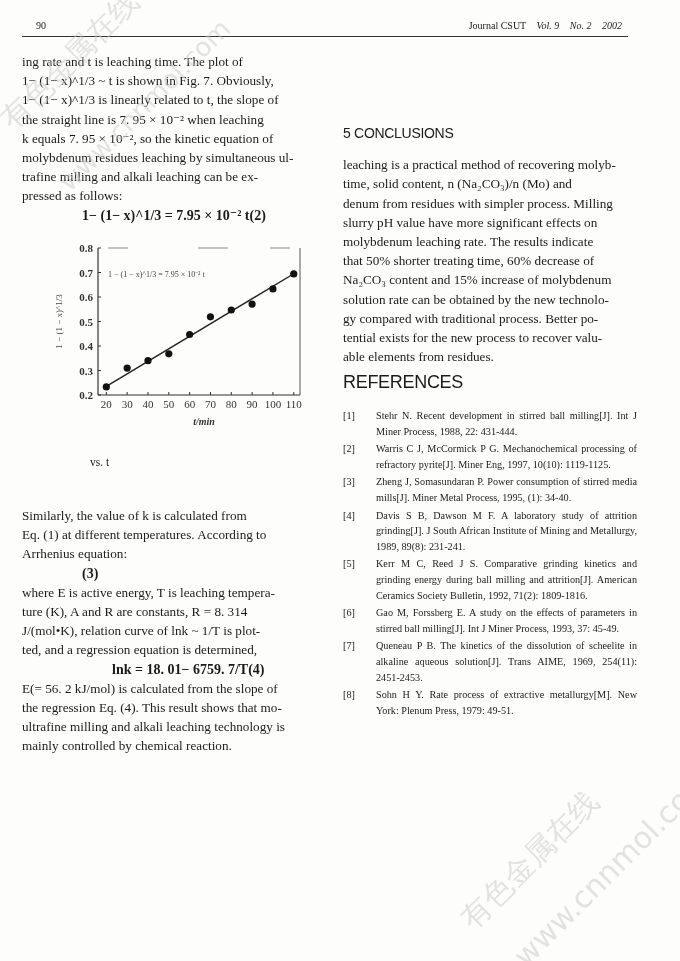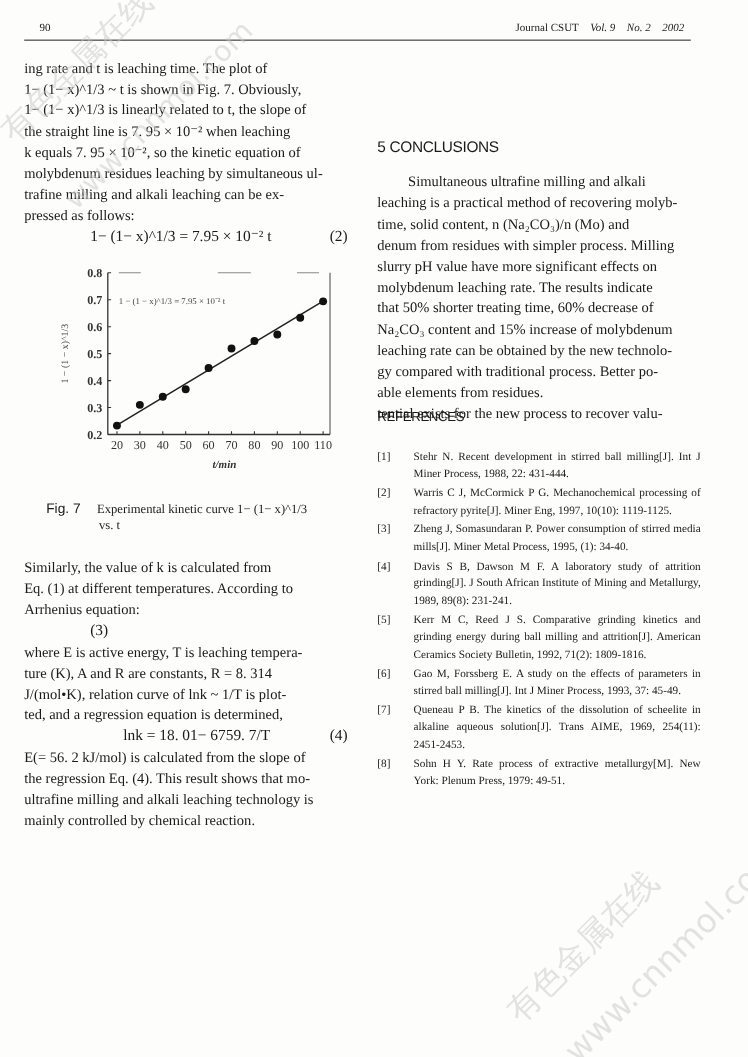--- a/index.html
+++ b/index.html
@@ -5,34 +5,34 @@
   html, body { margin:0; padding:0; }
   body { width:680px; height:961px; background:#fdfdfb; position:relative; overflow:hidden;
          font-family:"Liberation Serif", "DejaVu Serif", serif; color:#1a1a1a; }
   .hdr-page { position:absolute; left:36px; top:20px; font-size:10px; }
   .hdr-journal { position:absolute; right:58px; top:20px; font-size:10px; }
   .hdr-journal i { font-style:italic; margin-left:8px;margin-top:21px; }
   .hdr-rule { position:absolute; left:22px; right:52px; top:36px; height:0; border-top:1.3px solid #333; }
   .col { position:absolute; font-size:13.2px; line-height:19.2px; text-align:justify; }
   .col-left { left:22px; width:296px; top:52px; }
   .col-right { left:343px; width:294px; top:90px;margin-top:34px; }
-  .eq { display:flex; justify-content:space-between; padding-left:60px; padding-right:2px; font-size:14px; }
+  .eq { display:flex; padding-left:60px; padding-right:2px; font-size:14px;font-weight:bold; }
   .eq .num { font-size:14px; }
   .sec-head { font-family:"Liberation Sans", sans-serif; font-size:14px; letter-spacing:-0.3px; margin:0 0 12px 0; }
   .indent { text-indent:28px; }
   .chart-wrap { position:absolute; left:48px; top:238px; width:260px; height:190px; }
   .caption { position:absolute; left:42px; top:455px; width:270px; font-size:11.5px; line-height:15px; }
   .caption .fig { font-family:"Liberation Sans", sans-serif; font-size:12.5px; margin-right:12px; }
   .caption .cap-second { padding-left:48px; }
   .left2 { top:506px; }
   .refs { position:absolute; left:343px; top:408px; width:294px; font-size:10.2px; line-height:15.6px; }
   .ref { display:flex; margin-bottom:2px; }
   .ref .rn { width:33px; flex:none; }
   .ref .rt { flex:1; text-align:justify; }
-  .refhead { position:absolute; left:343px; top:372px; font-family:"Liberation Sans", sans-serif; font-size:12px; letter-spacing:-0.3px; }
+  .refhead { position:absolute; left:343px; top:372px; font-family:"Liberation Sans", sans-serif; font-size:18px; letter-spacing:-0.3px; }
   .wm { position:absolute; color:#c8c8c8; opacity:0.5; font-family:"DejaVu Sans", sans-serif; transform:rotate(-45deg); white-space:nowrap; pointer-events:none; }
 </style>
 </head>
 <body>
 
 <div class="hdr-page">90</div>
 <div class="hdr-journal">
   <span>Journal CSUT</span>
   <i>Vol. 9</i>
   <i>No. 2</i>
@@ -108,24 +108,20 @@
       <circle cx="141.62886597938143" cy="96.48500000000001" r="3.6" fill="#111"></circle>
       <circle cx="162.45360824742266" cy="78.84500000000001" r="3.6" fill="#111"></circle>
       <circle cx="183.27835051546393" cy="71.98500000000001" r="3.6" fill="#111"></circle>
       <circle cx="204.10309278350513" cy="66.10500000000002" r="3.6" fill="#111"></circle>
       <circle cx="224.9278350515464" cy="50.91500000000002" r="3.6" fill="#111"></circle>
       <circle cx="245.75257731958763" cy="35.97000000000003" r="3.6" fill="#111"></circle>
     </svg>
 </div>
 
 <div class="caption">
-  <div>
-    <span class="fig">Fig. 7</span>
-    <span>Experimental kinetic curve 1− (1− x)^1/3</span>
-  </div>
   <div class="cap-second">vs. t</div>
 </div>
 
 <div class="col col-left left2 para">
   <div>Similarly, the value of k is calculated from</div>
   <div>Eq. (1) at different temperatures. According to</div>
   <div>Arrhenius equation:</div>
   <div class="eq">
     <span class="num">(3)</span>
   </div>
@@ -138,32 +134,31 @@
     <span class="num">(4)</span>
   </div>
   <div>E(= 56. 2 kJ/mol) is calculated from the slope of</div>
   <div>the regression Eq. (4). This result shows that mo-</div>
   <div>ultrafine milling and alkali leaching technology is</div>
   <div>mainly controlled by chemical reaction.</div>
 </div>
 
 <div class="col col-right">
   <div class="sec-head">5 CONCLUSIONS</div>
-  <div class="indent">Simultaneous ultrafine milling and alkali</div>
   <div>leaching is a practical method of recovering molyb-</div>
   <div>time, solid content, n (Na₂CO₃)/n (Mo) and</div>
   <div>denum from residues with simpler process. Milling</div>
   <div>slurry pH value have more significant effects on</div>
   <div>molybdenum leaching rate. The results indicate</div>
   <div>that 50% shorter treating time, 60% decrease of</div>
   <div>Na₂CO₃ content and 15% increase of molybdenum</div>
-  <div>leaching rate can be obtained by the new technolo-</div>
+  <div>solution rate can be obtained by the new technolo-</div>
   <div>gy compared with traditional process. Better po-</div>
+  <div>tential exists for the new process to recover valu-</div>
   <div>able elements from residues.</div>
-  <div>tential exists for the new process to recover valu-</div>
 </div>
 
 <div class="refhead">REFERENCES</div>
 <div class="refs">
   <div class="ref">
       <span class="rn">[1]</span>
       <span class="rt">Stehr N. Recent development in stirred ball milling[J]. Int J Miner Process, 1988, 22: 431-444.</span>
     </div>
   <div class="ref">
       <span class="rn">[2]</span>

